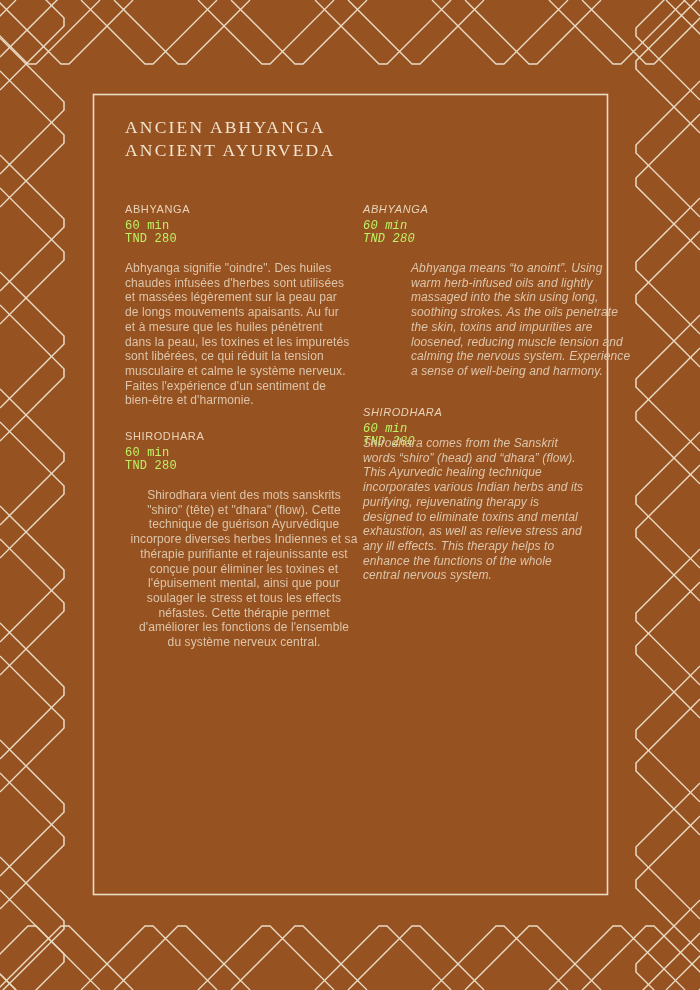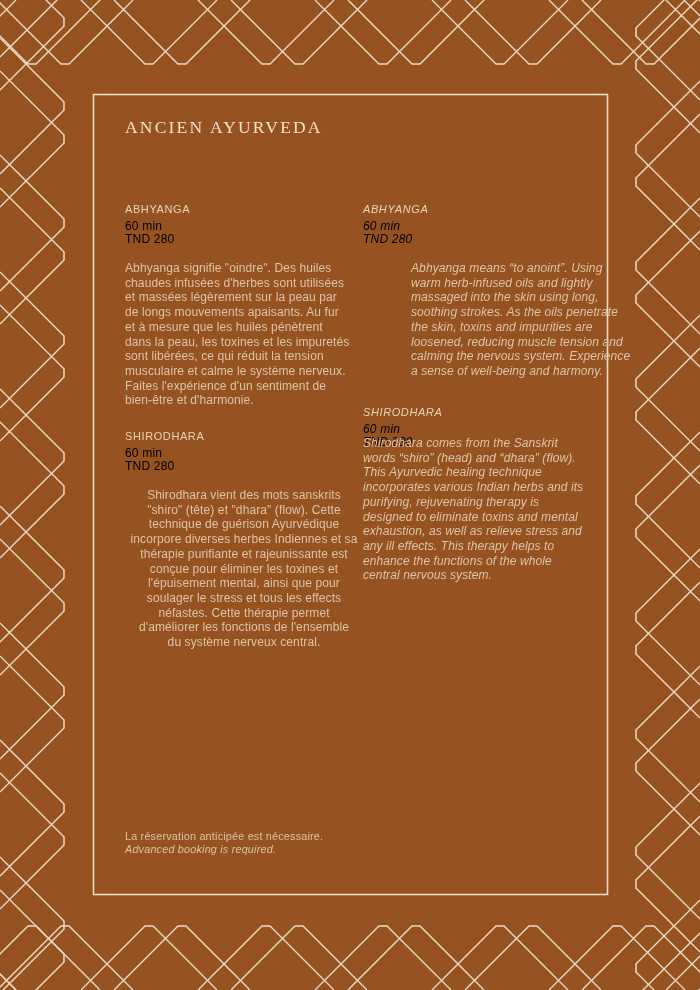--- a/index.html
+++ b/index.html
@@ -13,21 +13,21 @@
   .deco{position:absolute;left:0;top:0;width:700px;height:990px;}
   .title{
     position:absolute;left:125px;top:116px;
     font-family:"Liberation Serif", serif;
     font-size:17.5px;line-height:23px;
     letter-spacing:2.2px;
     color:#F2E4D0;
   }
   .meta{position:absolute;width:236px;color:#E9D4BA;}
   .meta .tname{font-size:11px;line-height:17px;letter-spacing:0.6px;margin-bottom:2px;}
-  .meta .tline{font-size:12px;line-height:13.4px;letter-spacing:0.2px;color:#000000;}
+  .meta .tline{font-size:12px;line-height:13.4px;letter-spacing:0.2px;color:#bef264;font-family:Liberation Mono, monospace;}
   .para{
     position:absolute;width:238px;
     font-size:12px;line-height:14.7px;
     letter-spacing:0.1px;
     color:#DCC5AA;
     white-space:pre-line;
   }
   .en{font-style:italic;}
   .fr-col{left:125px;}
   .en-col{left:363px;}
@@ -63,21 +63,22 @@
     <g transform="translate(0,990) rotate(-90)">
       <rect width="990" height="92" fill="url(#band)"></rect>
     </g>
     <g transform="translate(700,0) rotate(90)">
       <rect width="990" height="92" fill="url(#band)"></rect>
     </g>
     <rect x="93.5" y="94.5" width="514" height="800" fill="none" stroke="#EBDCC5" stroke-width="1.6"></rect>
   </svg>
 
   <div class="title">
-    <div>ANCIEN AYURVEDA</div>
+    <div>ANCIEN ABHYANGA</div>
+    <div>ANCIENT AYURVEDA</div>
   </div>
 
   <div class="meta fr-col m-fr1">
     <div class="tname">ABHYANGA</div>
     <div class="tline">60 min</div>
     <div class="tline">TND 280</div>
   </div>
   <div class="para fr-col p-fr1">Abhyanga signifie "oindre". Des huiles
 chaudes infusées d'herbes sont utilisées
 et massées légèrement sur la peau par
@@ -129,18 +130,14 @@
 words “shiro” (head) and “dhara” (flow).
 This Ayurvedic healing technique
 incorporates various Indian herbs and its
 purifying, rejuvenating therapy is
 designed to eliminate toxins and mental
 exhaustion, as well as relieve stress and
 any ill effects. This therapy helps to
 enhance the functions of the whole
 central nervous system.</div>
 
-  <div class="footer">
-    <div>La réservation anticipée est nécessaire.</div>
-    <div class="en">Advanced booking is required.</div>
-  </div>
 
 </div>
 
 </body></html>

